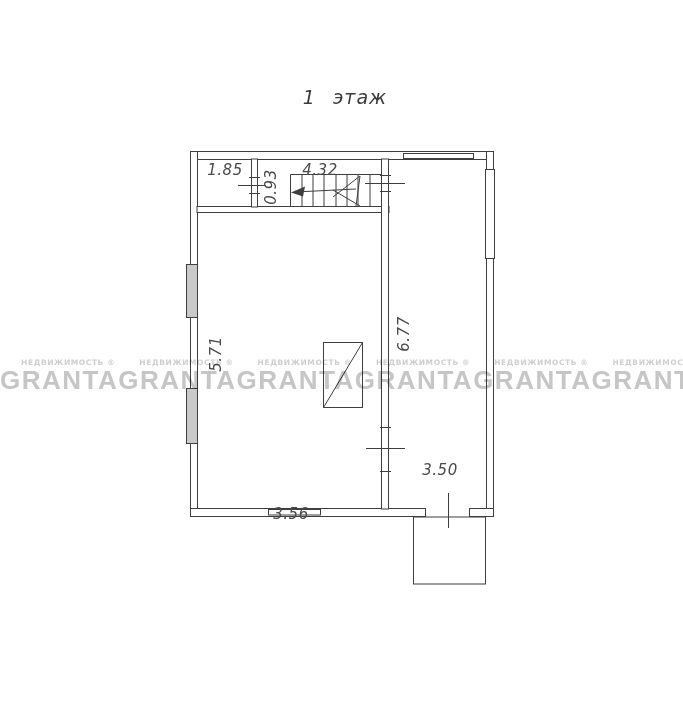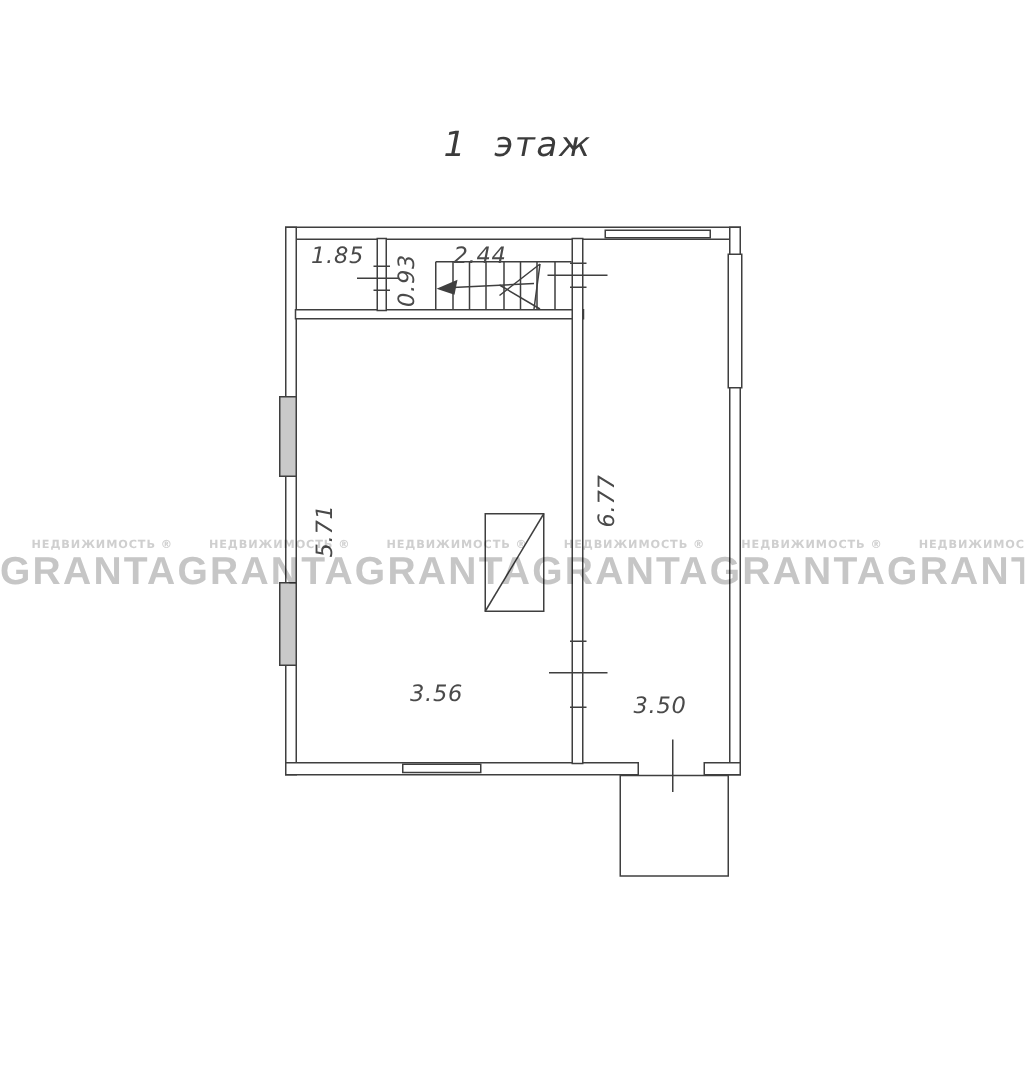--- a/index.html
+++ b/index.html
@@ -2,21 +2,21 @@
 <html><head>
 <meta charset="utf-8">
 <style>
   html,body{margin:0;padding:0;background:#ffffff;}
   .stage{
     position:relative;width:683px;height:720px;background:#ffffff;overflow:hidden;
     font-family:"DejaVu Sans",sans-serif;
   }
   .title{
     position:absolute;left:345px;top:97px;transform:translate(-50%,-50%);
-    font-size:23px;font-style:italic;color:#3b3b3b;letter-spacing:1px;word-spacing:10px;
+    font-size:19px;font-style:italic;color:#3b3b3b;letter-spacing:1px;word-spacing:10px;
     white-space:nowrap;
   }
   .plan-svg{position:absolute;left:0;top:0;z-index:2;}
   .dim{
     position:absolute;z-index:2;font-size:15px;font-style:italic;color:#4a4a4a;
     letter-spacing:0.5px;white-space:nowrap;transform:translate(-50%,-50%);
   }
   .dim.vert{transform:translate(-50%,-50%) rotate(-90deg);}
   .watermark-band{
     position:absolute;left:0;top:358px;width:683px;display:flex;z-index:3;
@@ -89,25 +89,25 @@
 
     <g>
       <rect x="323.5" y="342.5" width="39" height="65" fill="#ffffff"></rect>
       <path d="M323.5 407.5 L362.5 342.5"></path>
     </g>
 
     <rect x="413.5" y="517" width="72" height="67"></rect>
   </svg>
 
   <span class="dim" style="left:225px;top:170px;">1.85</span>
-  <span class="dim" style="left:320px;top:170px;">2.44</span>
+  <span class="dim" style="left:320px;top:170px;">4.32</span>
   <span class="dim vert" style="left:271px;top:187px;">0.93</span>
   <span class="dim vert" style="left:216px;top:354px;">5.71</span>
   <span class="dim vert" style="left:404px;top:334px;">6.77</span>
-  <span class="dim" style="left:291px;top:462px;">3.56</span>
+  <span class="dim" style="left:291px;top:514px;">3.56</span>
   <span class="dim" style="left:440px;top:470px;">3.50</span>
 
   <div class="watermark-band">
     <div class="wm">
       <span class="wm-sub">НЕДВИЖИМОСТЬ ®</span>
       <span class="wm-brand">GRANTA</span>
     </div>
     <div class="wm">
       <span class="wm-sub">НЕДВИЖИМОСТЬ ®</span>
       <span class="wm-brand">GRANTA</span>

